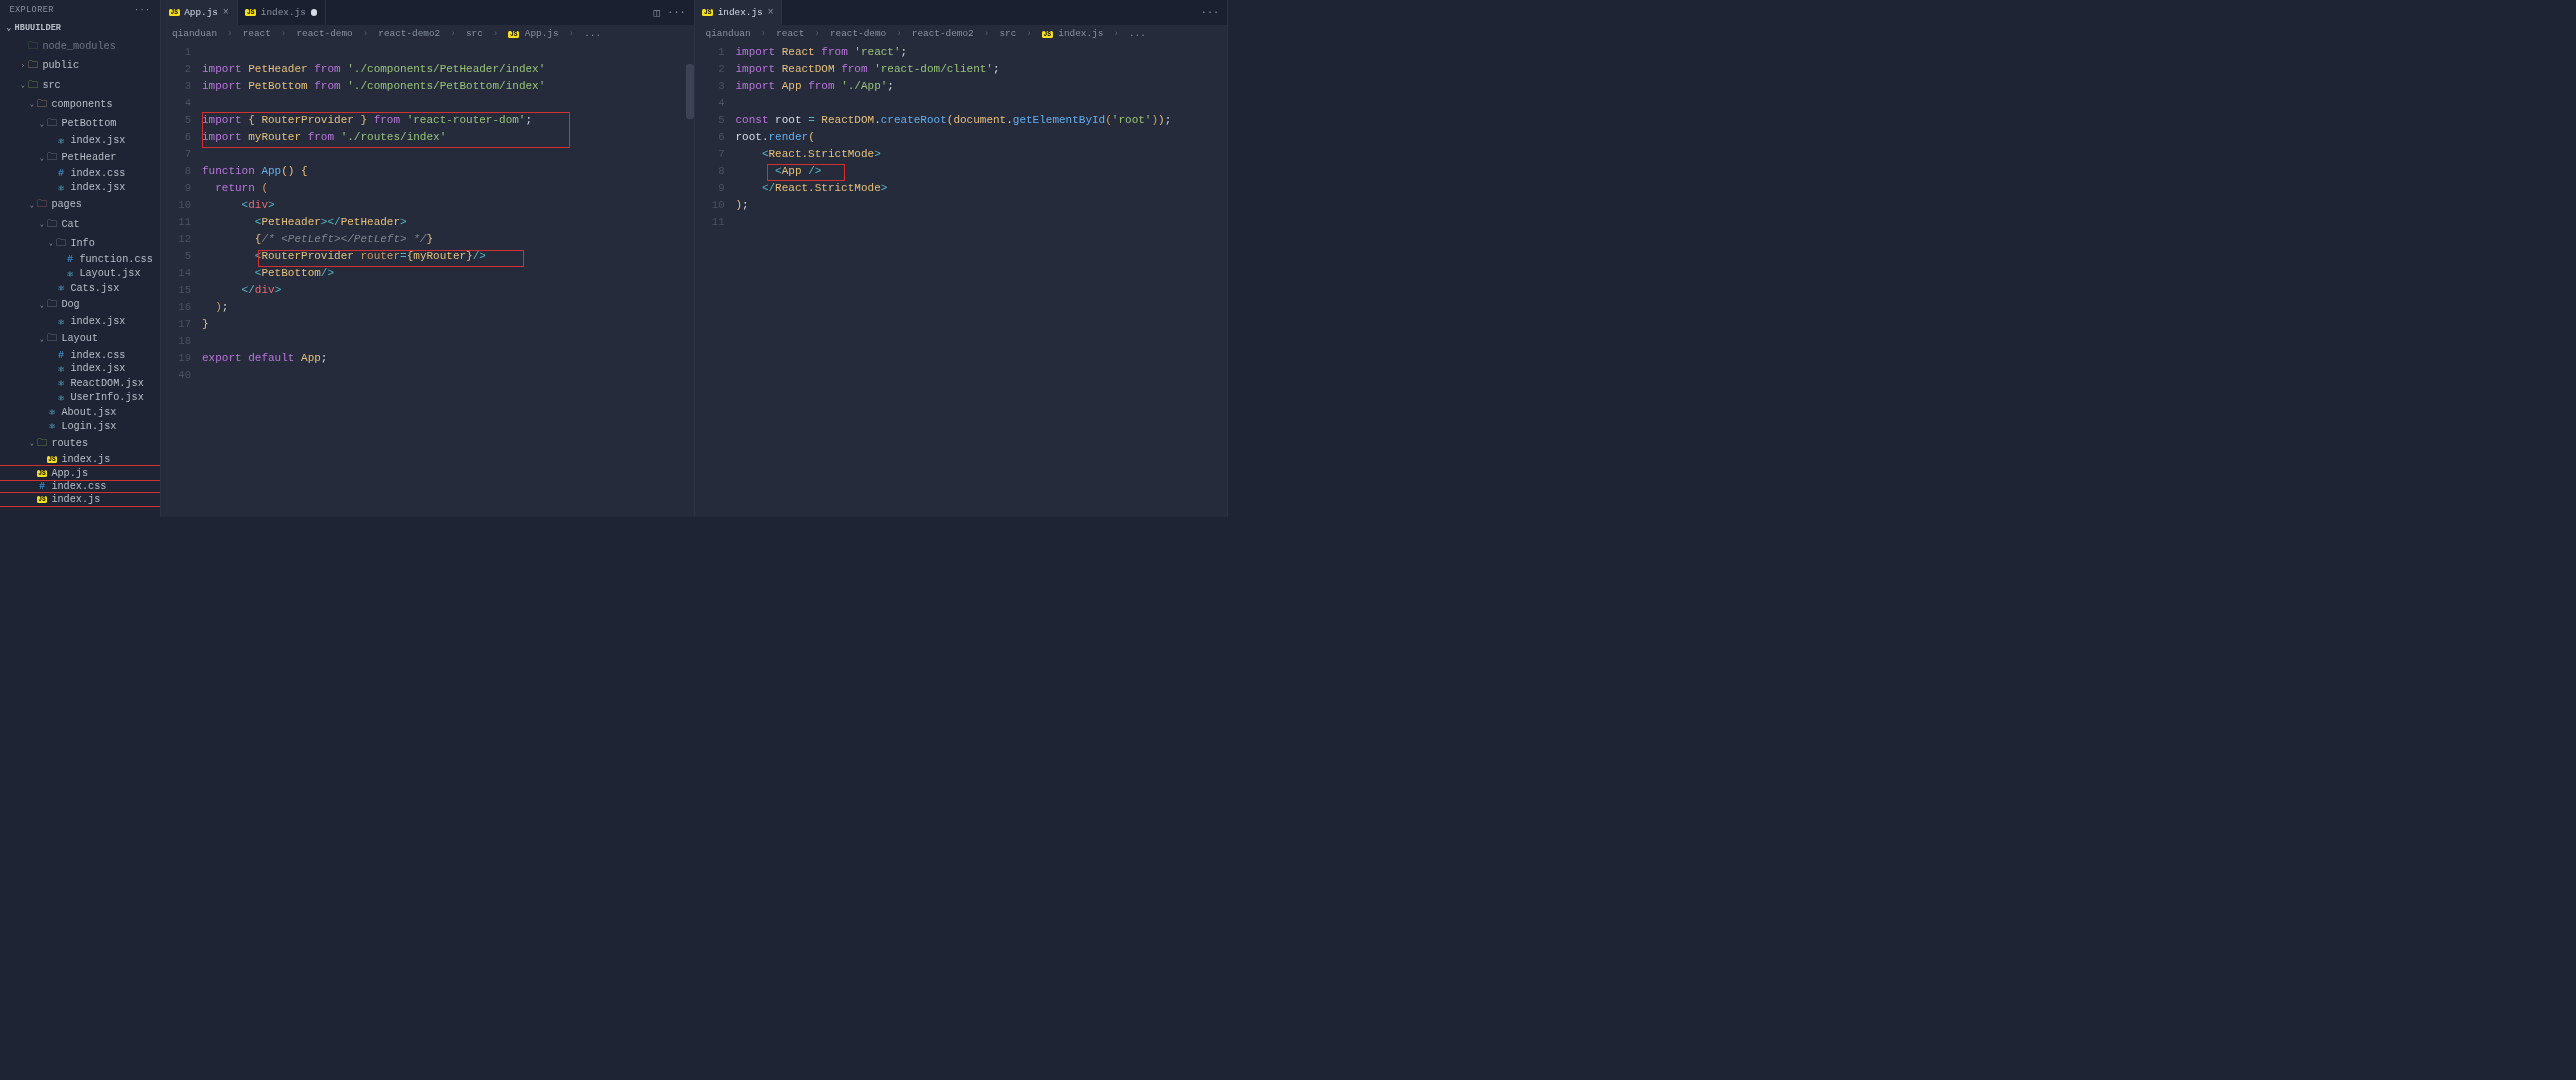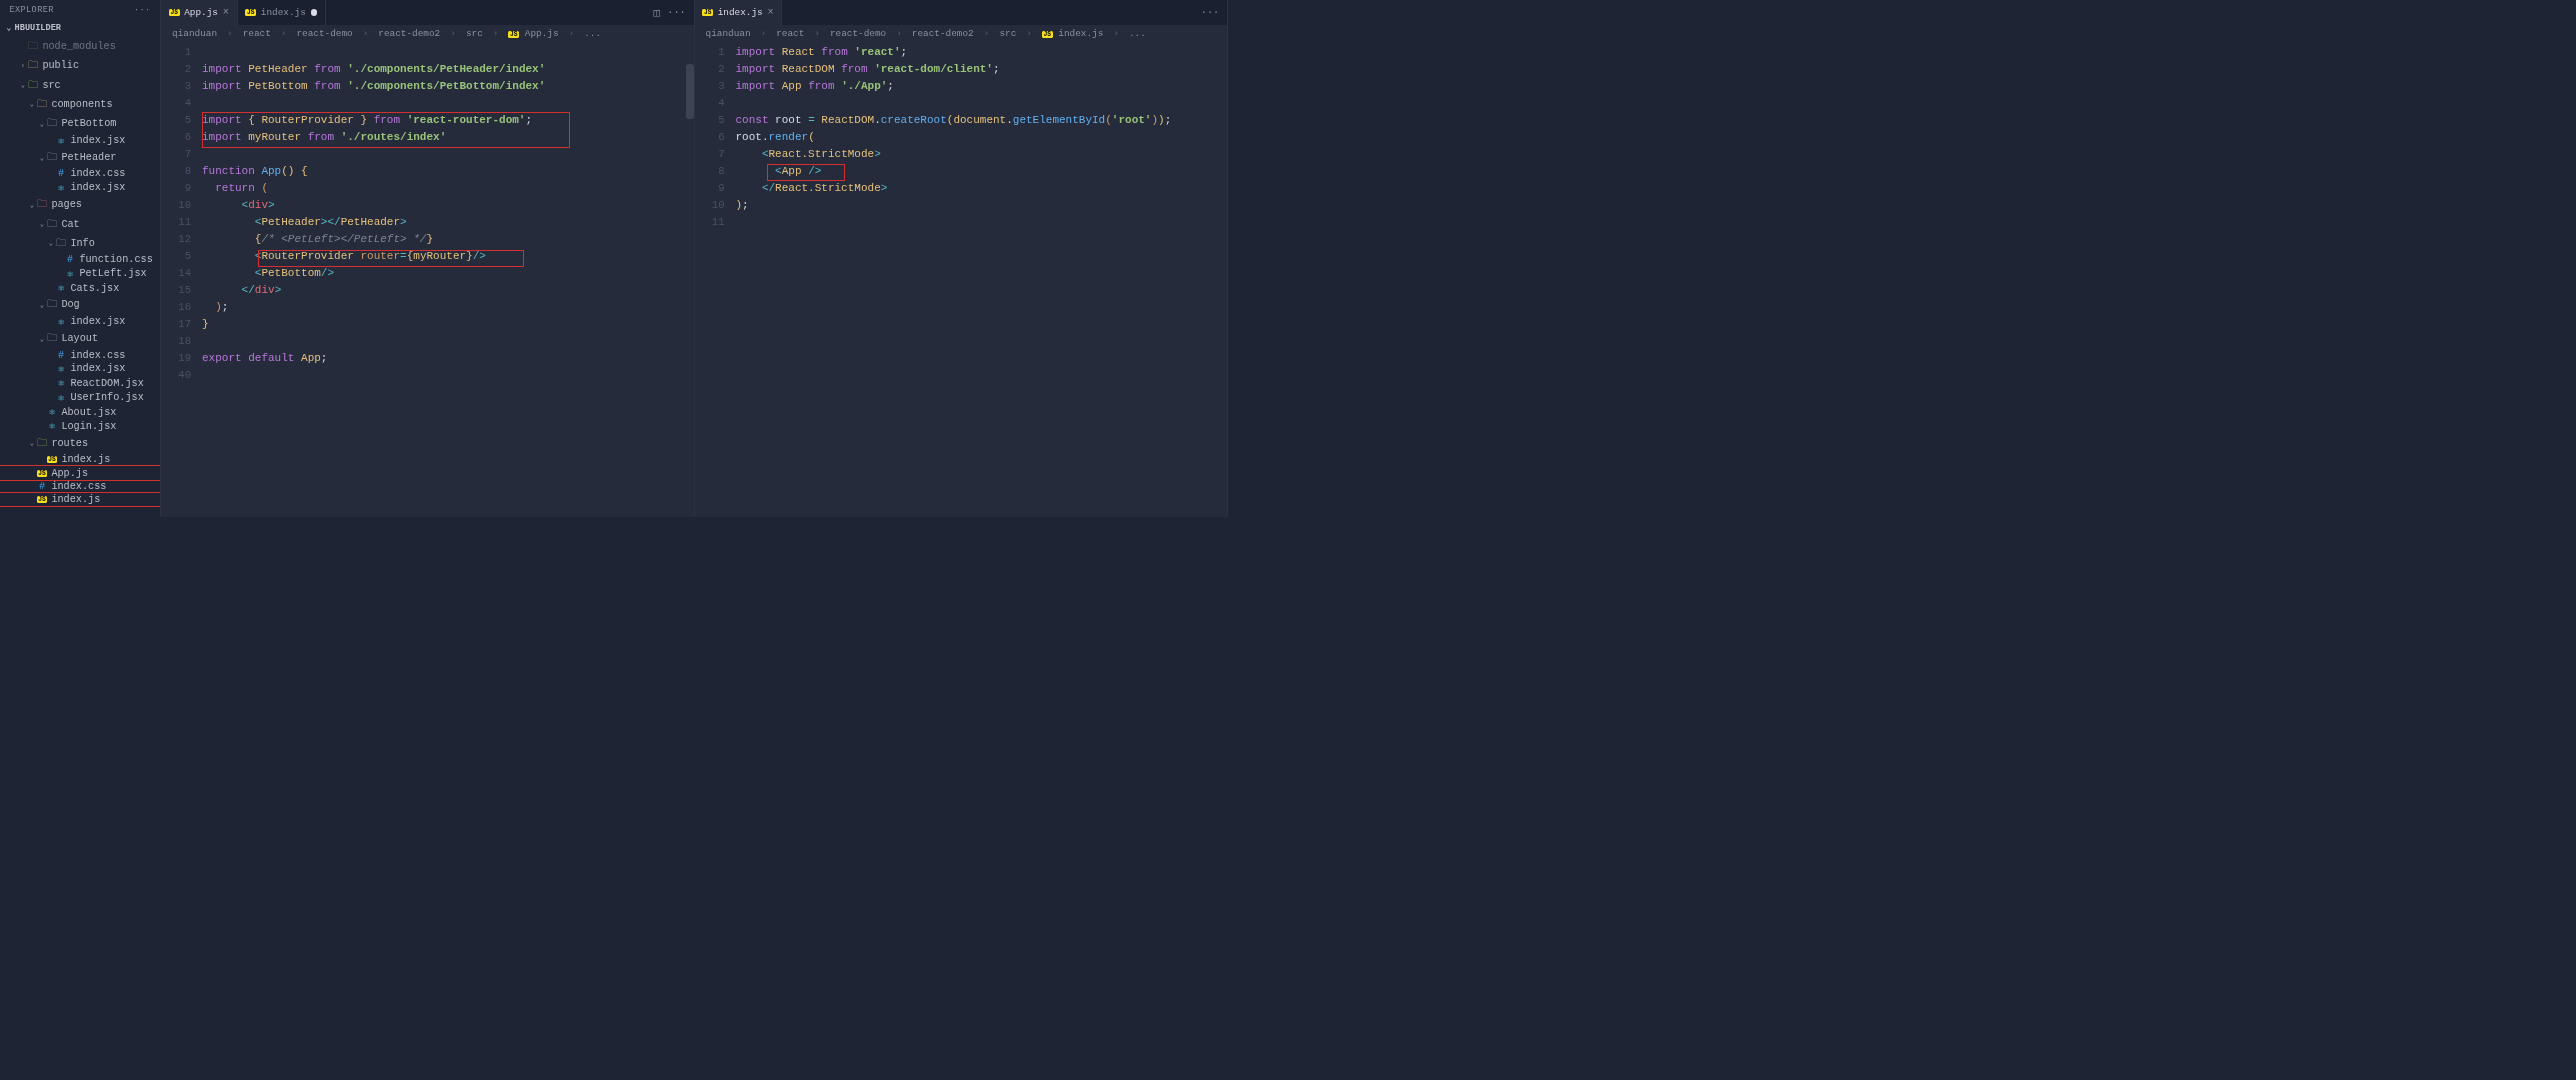--- a/index.html
+++ b/index.html
@@ -124,21 +124,21 @@
   font-size: 11px;
   line-height: 17px;
   padding-top: 1.6px;
   white-space: pre;
   position: relative;
 }
 .line { height: 17px; position: relative; }
 .k-purple { color: #b877db; }
 .k-yellow { color: #e5c07b; }
 .k-orange { color: #d19a66; }
-.k-green { color: #98c379; font-weight: bold; }
+.k-green { color: #98c379; }
 .k-blue { color: #61afef; }
 .k-cyan { color: #56b6c2; }
 .k-red { color: #e06c75; }
 .k-gray { color: #7f848e; font-style: italic; }
 .k-white { color: #d7dce6; }
 .k-gold { color: #e5c07b; }
 .red-box {
   position: absolute;
   border: 1.2px solid #d32f2f;
   pointer-events: none;
@@ -219,21 +219,21 @@
         <span>Info</span>
       </div>
       <div class="tree-item" style="padding-left: 56px;">
         <span class="twisty"></span>
         <span class="icon css-icon">#</span>
         <span>function.css</span>
       </div>
       <div class="tree-item" style="padding-left: 56px;">
         <span class="twisty"></span>
         <span class="icon react-icon">⚛</span>
-        <span>PetLeft.jsx</span>
+        <span>Layout.jsx</span>
       </div>
       <div class="tree-item" style="padding-left: 47px;">
         <span class="twisty"></span>
         <span class="icon react-icon">⚛</span>
         <span>Cats.jsx</span>
       </div>
       <div class="tree-item" style="padding-left: 38px;">
         <span class="twisty">⌄</span>
         <span class="icon folder-icon">🗀</span>
         <span>Dog</span>

